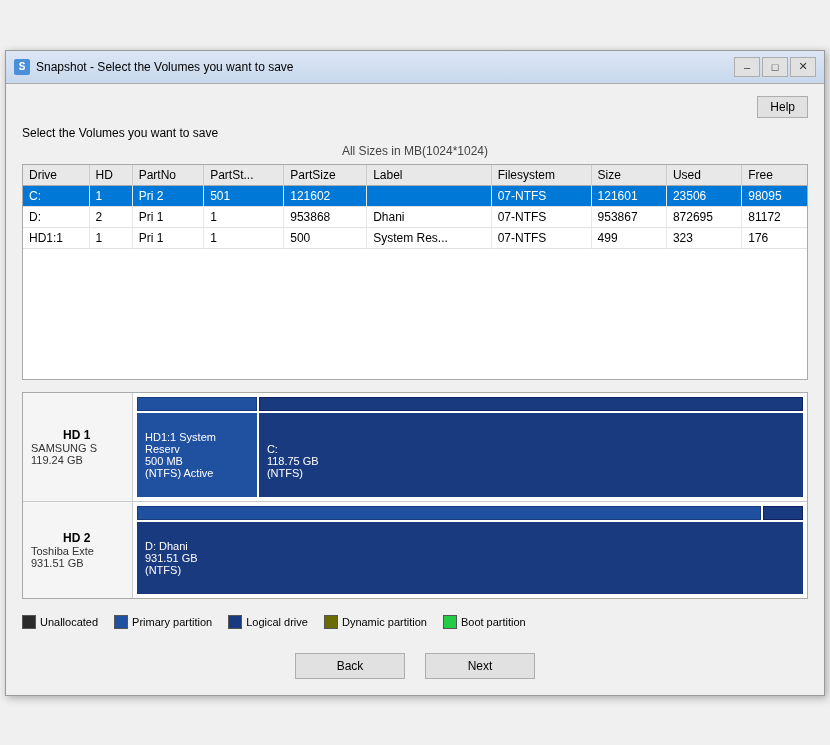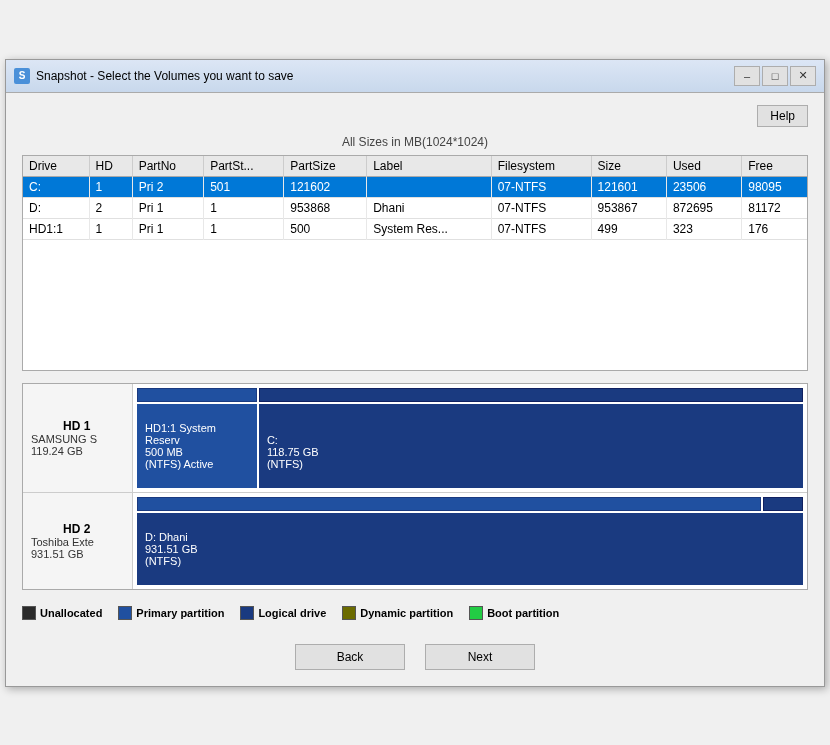--- a/index.html
+++ b/index.html
@@ -205,21 +205,20 @@
     }
     .hd2-seg-large { flex: 1; background: #2050a0; border: 1px solid #1a3a80; height: 100%; }
     .hd2-seg-small { width: 6%; background: #1a3a80; border: 1px solid #102060; height: 100%; }
     .legend-area {
       display: flex;
       align-items: flex-end;
       gap: 16px;
       padding: 6px 0;
       flex-wrap: wrap;
       margin-bottom: 10px;
-      font-weight: bold;
     }
     .legend-item {
       display: flex;
       align-items: center;
       gap: 4px;
       font-size: 11px;
     }
     .legend-box {
       width: 14px;
       height: 14px;
@@ -264,20 +263,21 @@
       <button class="title-btn close">✕</button>
     </div>
   </div>
 
   <div class="content">
 
     <div class="help-row">
       <button class="help-btn">Help</button>
     </div>
 
+    <div class="section-title">Select the Volumes you want to save</div>
     <div class="subtitle">All Sizes in MB(1024*1024)</div>
 
     <div class="table-container">
       <table>
         <thead>
           <tr>
             <th>Drive</th>
             <th>HD</th>
             <th>PartNo</th>
             <th>PartSt...</th>

